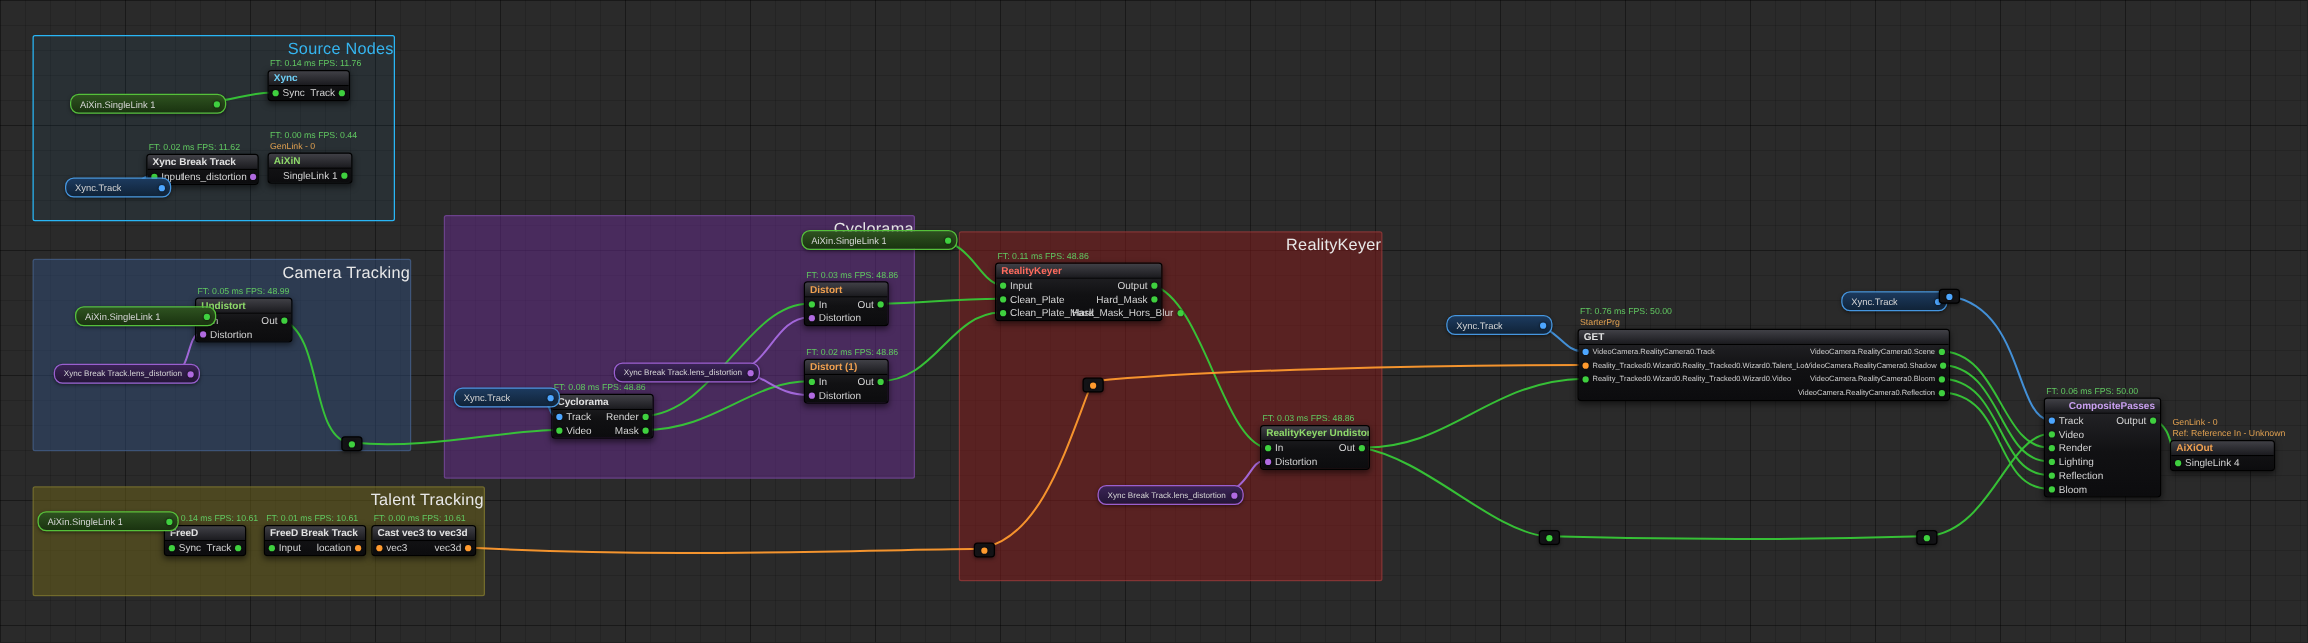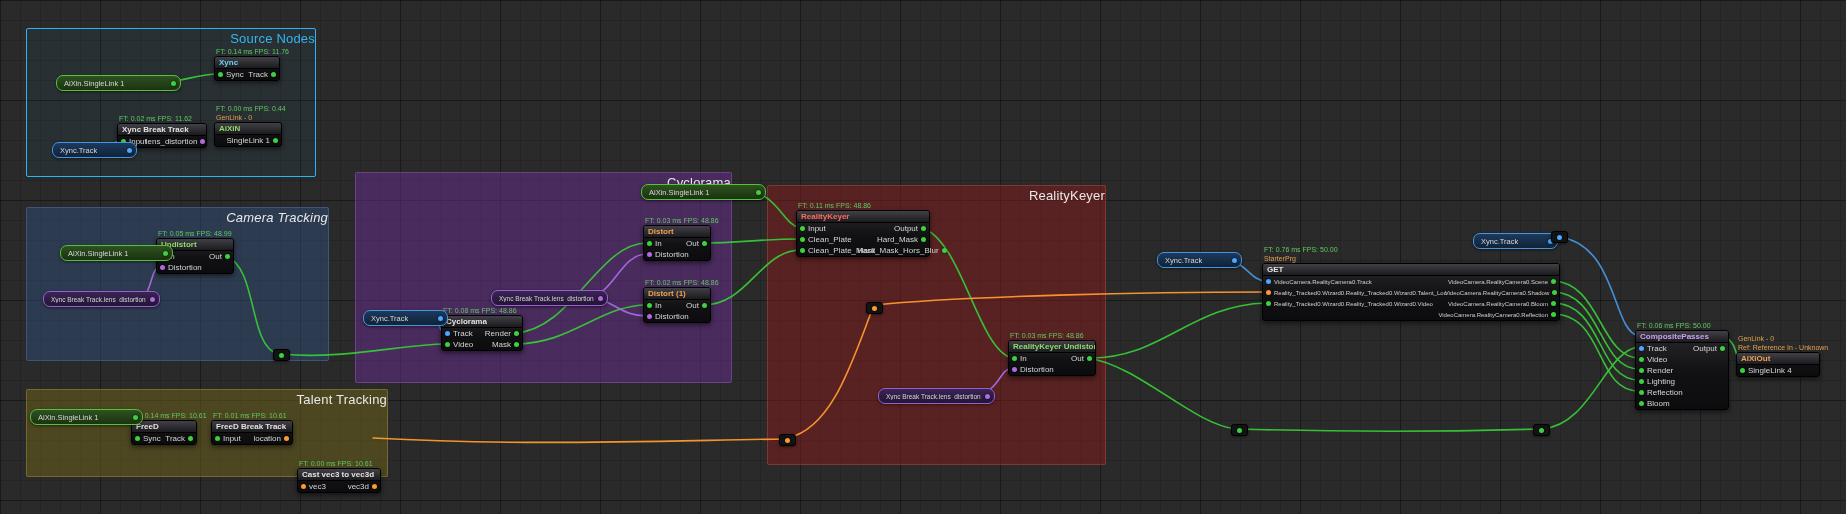--- a/index.html
+++ b/index.html
@@ -12,21 +12,21 @@
       linear-gradient(rgba(0,0,0,.14) 1px, transparent 1px),
       linear-gradient(90deg, rgba(0,0,0,.14) 1px, transparent 1px);
     background-size:100px 100px,100px 100px,20px 20px,20px 20px;
     font-family:"Liberation Sans", sans-serif;
   }
   
   .group{position:absolute;border-radius:2px;z-index:1;}
   .gtitle{text-align:right;font-size:13px;padding-top:2px;color:#e8e8e8;letter-spacing:.2px;}
   .g-source{left:26px;top:28px;width:288px;height:147px;border:1px solid #29b6f6;background:rgba(41,182,246,.05);}
   .g-source .gtitle{color:#35b5f0;}
-  .g-camera{left:26px;top:207px;width:301px;height:152px;background:rgba(47,75,120,.50);border:1px solid rgba(100,140,200,.35);font-style:italic;}
+  .g-camera{left:26px;top:207px;width:301px;height:152px;background:rgba(47,75,120,.50);border:1px solid rgba(100,140,200,.35);}
   .g-talent{left:26px;top:389px;width:360px;height:86px;background:rgba(115,105,25,.48);border:1px solid rgba(170,160,60,.40);}
   .g-cyclorama{left:355px;top:172px;width:375px;height:209px;background:rgba(102,44,140,.52);border:1px solid rgba(160,100,210,.40);}
   .g-keyer{left:767px;top:185px;width:337px;height:278px;background:rgba(128,28,28,.55);border:1px solid rgba(200,80,80,.40);}
   .g-compositing{left:1136px;top:202px;width:690px;height:242px;background:rgba(52,46,140,.50);border:1px solid rgba(110,100,210,.40);}
   
   svg.wires{position:absolute;left:0;top:0;z-index:2;}
   svg.wires path{fill:none;stroke-width:1.6;stroke-linecap:round;opacity:.95;}
   .wg{stroke:#37c837;} .wb{stroke:#4596e0;} .wp{stroke:#a86ae0;} .wo{stroke:#ff9a2e;}
   
   #nodes-layer{position:absolute;left:0;top:0;width:100%;height:100%;z-index:3;}
@@ -208,21 +208,21 @@
           <div class="pside">
             <span class="dot" style="background: rgb(63, 208, 63);"></span>
             <span class="plabel">Input</span>
           </div>
           <div class="pside">
             <span class="plabel">location</span>
             <span class="dot" style="background: rgb(255, 154, 46);"></span>
           </div>
         </div>
       </div>
-      <div class="node" style="left: 297px; top: 420px; width: 82px; margin-top: 48px;">
+      <div class="node" style="left: 297px; top: 420px; width: 82px;">
         <div class="fps">
           <div class="fps-line fps-g">FT: 0.00 ms FPS: 10.61</div>
         </div>
         <div class="nhead t-white">Cast vec3 to vec3d</div>
         <div class="nrow">
           <div class="pside">
             <span class="dot" style="background: rgb(255, 154, 46);"></span>
             <span class="plabel">vec3</span>
           </div>
           <div class="pside">
@@ -399,21 +399,21 @@
           </div>
         </div>
         <div class="nrow">
           <div class="pside"></div>
           <div class="pside">
             <span class="plabel">VideoCamera.RealityCamera0.Reflection</span>
             <span class="dot" style="background: rgb(63, 208, 63);"></span>
           </div>
         </div>
       </div>
-      <div class="node" style="left: 1635px; top: 330px; width: 92px;">
+      <div class="node" style="left: 1635px; top: 318px; width: 92px; text-align: right;">
         <div class="fps">
           <div class="fps-line fps-g">FT: 0.06 ms FPS: 50.00</div>
         </div>
         <div class="nhead t-purple">CompositePasses</div>
         <div class="nrow">
           <div class="pside">
             <span class="dot" style="background: rgb(77, 166, 255);"></span>
             <span class="plabel">Track</span>
           </div>
           <div class="pside">

